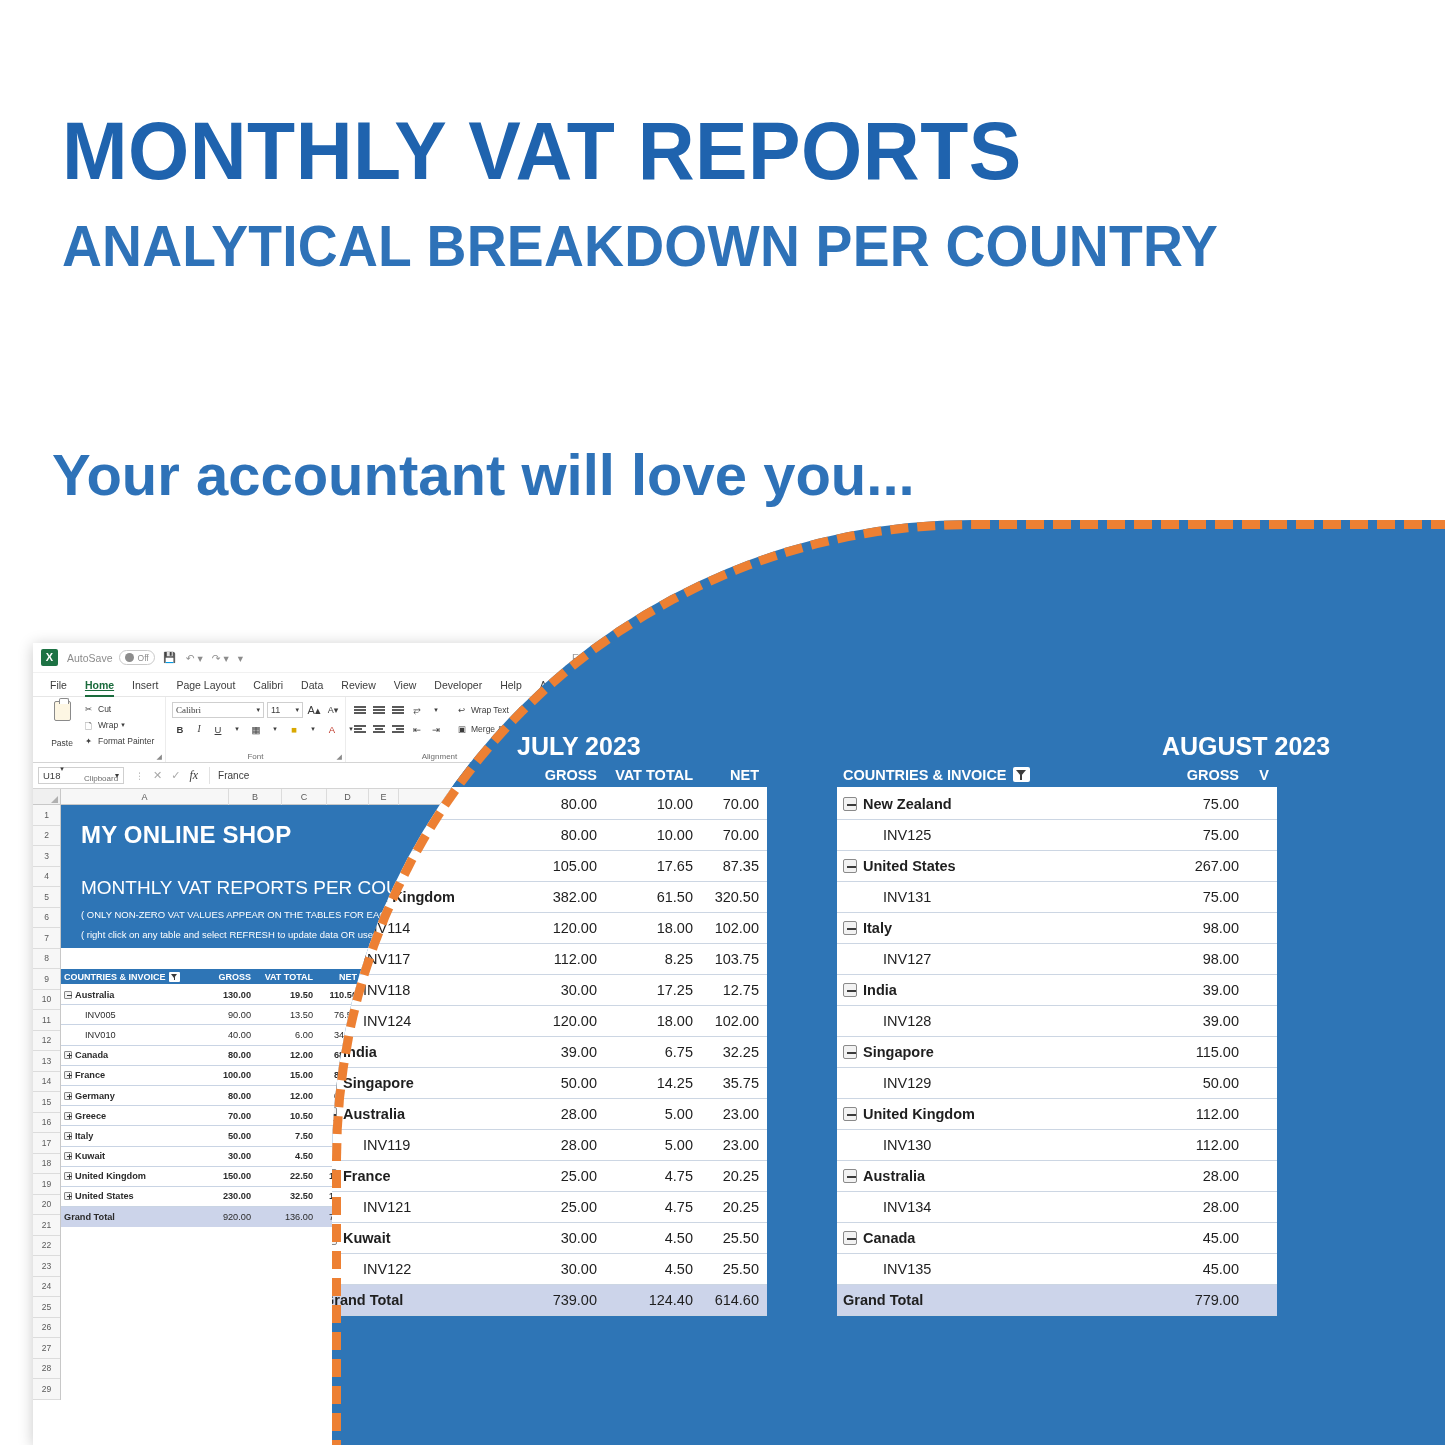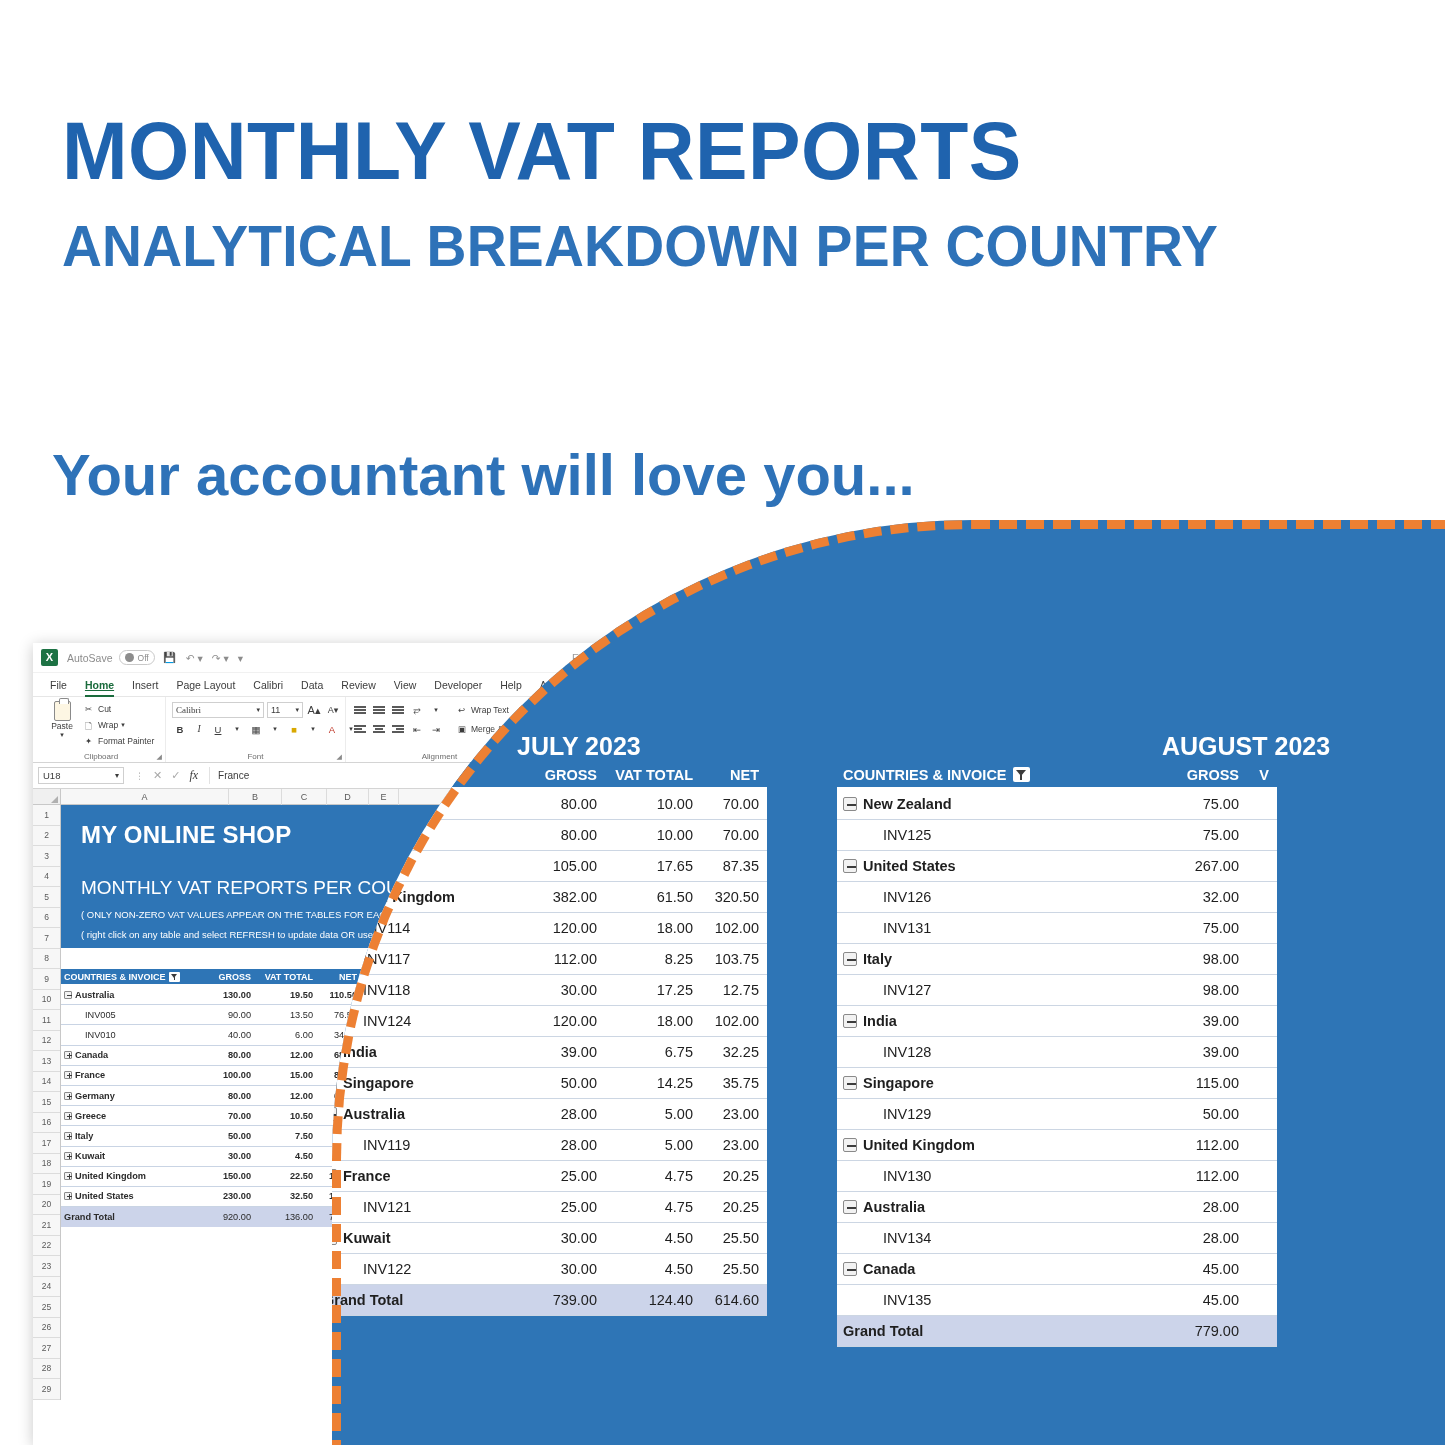--- a/index.html
+++ b/index.html
@@ -108,21 +108,21 @@
     height:66px; background:#fff; display:flex; align-items:stretch;
     border-bottom:1px solid #d4d4d4; padding-left:4px; position:relative;
   }
   .rb-group { position:relative; display:flex; flex-direction:column; padding:2px 6px 0 6px; }
   .rb-group + .rb-group { border-left:1px solid #ececec; }
   .rb-body { flex:1; display:flex; align-items:flex-start; gap:4px; }
   .rb-label { font-size:8px; color:#6d6d6d; text-align:center; height:11px; line-height:11px; }
   .rb-launch { position:absolute; right:3px; bottom:1px; font-size:7px; color:#8a8a8a; }
 
   .btn-big { display:flex;flex-direction:column;align-items:center;justify-content:flex-start;
-    width:38px; font-size:8.5px; color:#3c3c3c; gap:0; padding-top:2px;}
+    width:38px; font-size:8.5px; color:#3c3c3c; gap:17px; padding-top:2px;}
   .clip-ico{width:17px;height:20px;border:1.4px solid #8a8a8a;border-radius:2px;position:relative;background:#fdf6e3;}
   .clip-ico::before{content:"";position:absolute;left:4px;top:-4px;width:8px;height:5px;border:1.4px solid #8a8a8a;border-bottom:none;border-radius:2px 2px 0 0;background:#fff;}
   .mini-row{display:flex;align-items:center;gap:3px;font-size:8.5px;color:#3c3c3c;height:15px;white-space:nowrap;}
   .mini-ico{width:10px;height:10px;display:inline-block;}
 
   .fontbox{display:flex;align-items:center;gap:3px;height:16px;}
   .inp {
     border:1px solid #cfcfcf;background:#fff;height:16px;font-size:9px;color:#3c3c3c;
     display:flex;align-items:center;justify-content:space-between;padding:0 3px;
   }
@@ -1119,28 +1119,20 @@
                 <div class="c0">
                   <span class="bpm"></span>
                   <span>United States</span>
                 </div>
                 <div class="bnum" style="width: 92px;">267.00</div>
                 <div style="width: 30px;"></div>
               </div>
               <div class="btrow lvl1">
                 <div class="c0">
                   <span class="bspacer"></span>
-                  <span>INV126</span>
-                </div>
-                <div class="bnum" style="width: 92px;">32.00</div>
-                <div style="width: 30px;"></div>
-              </div>
-              <div class="btrow lvl1">
-                <div class="c0">
-                  <span class="bspacer"></span>
                   <span>INV131</span>
                 </div>
                 <div class="bnum" style="width: 92px;">75.00</div>
                 <div style="width: 30px;"></div>
               </div>
               <div class="btrow lvl0">
                 <div class="c0">
                   <span class="bpm"></span>
                   <span>Italy</span>
                 </div>

